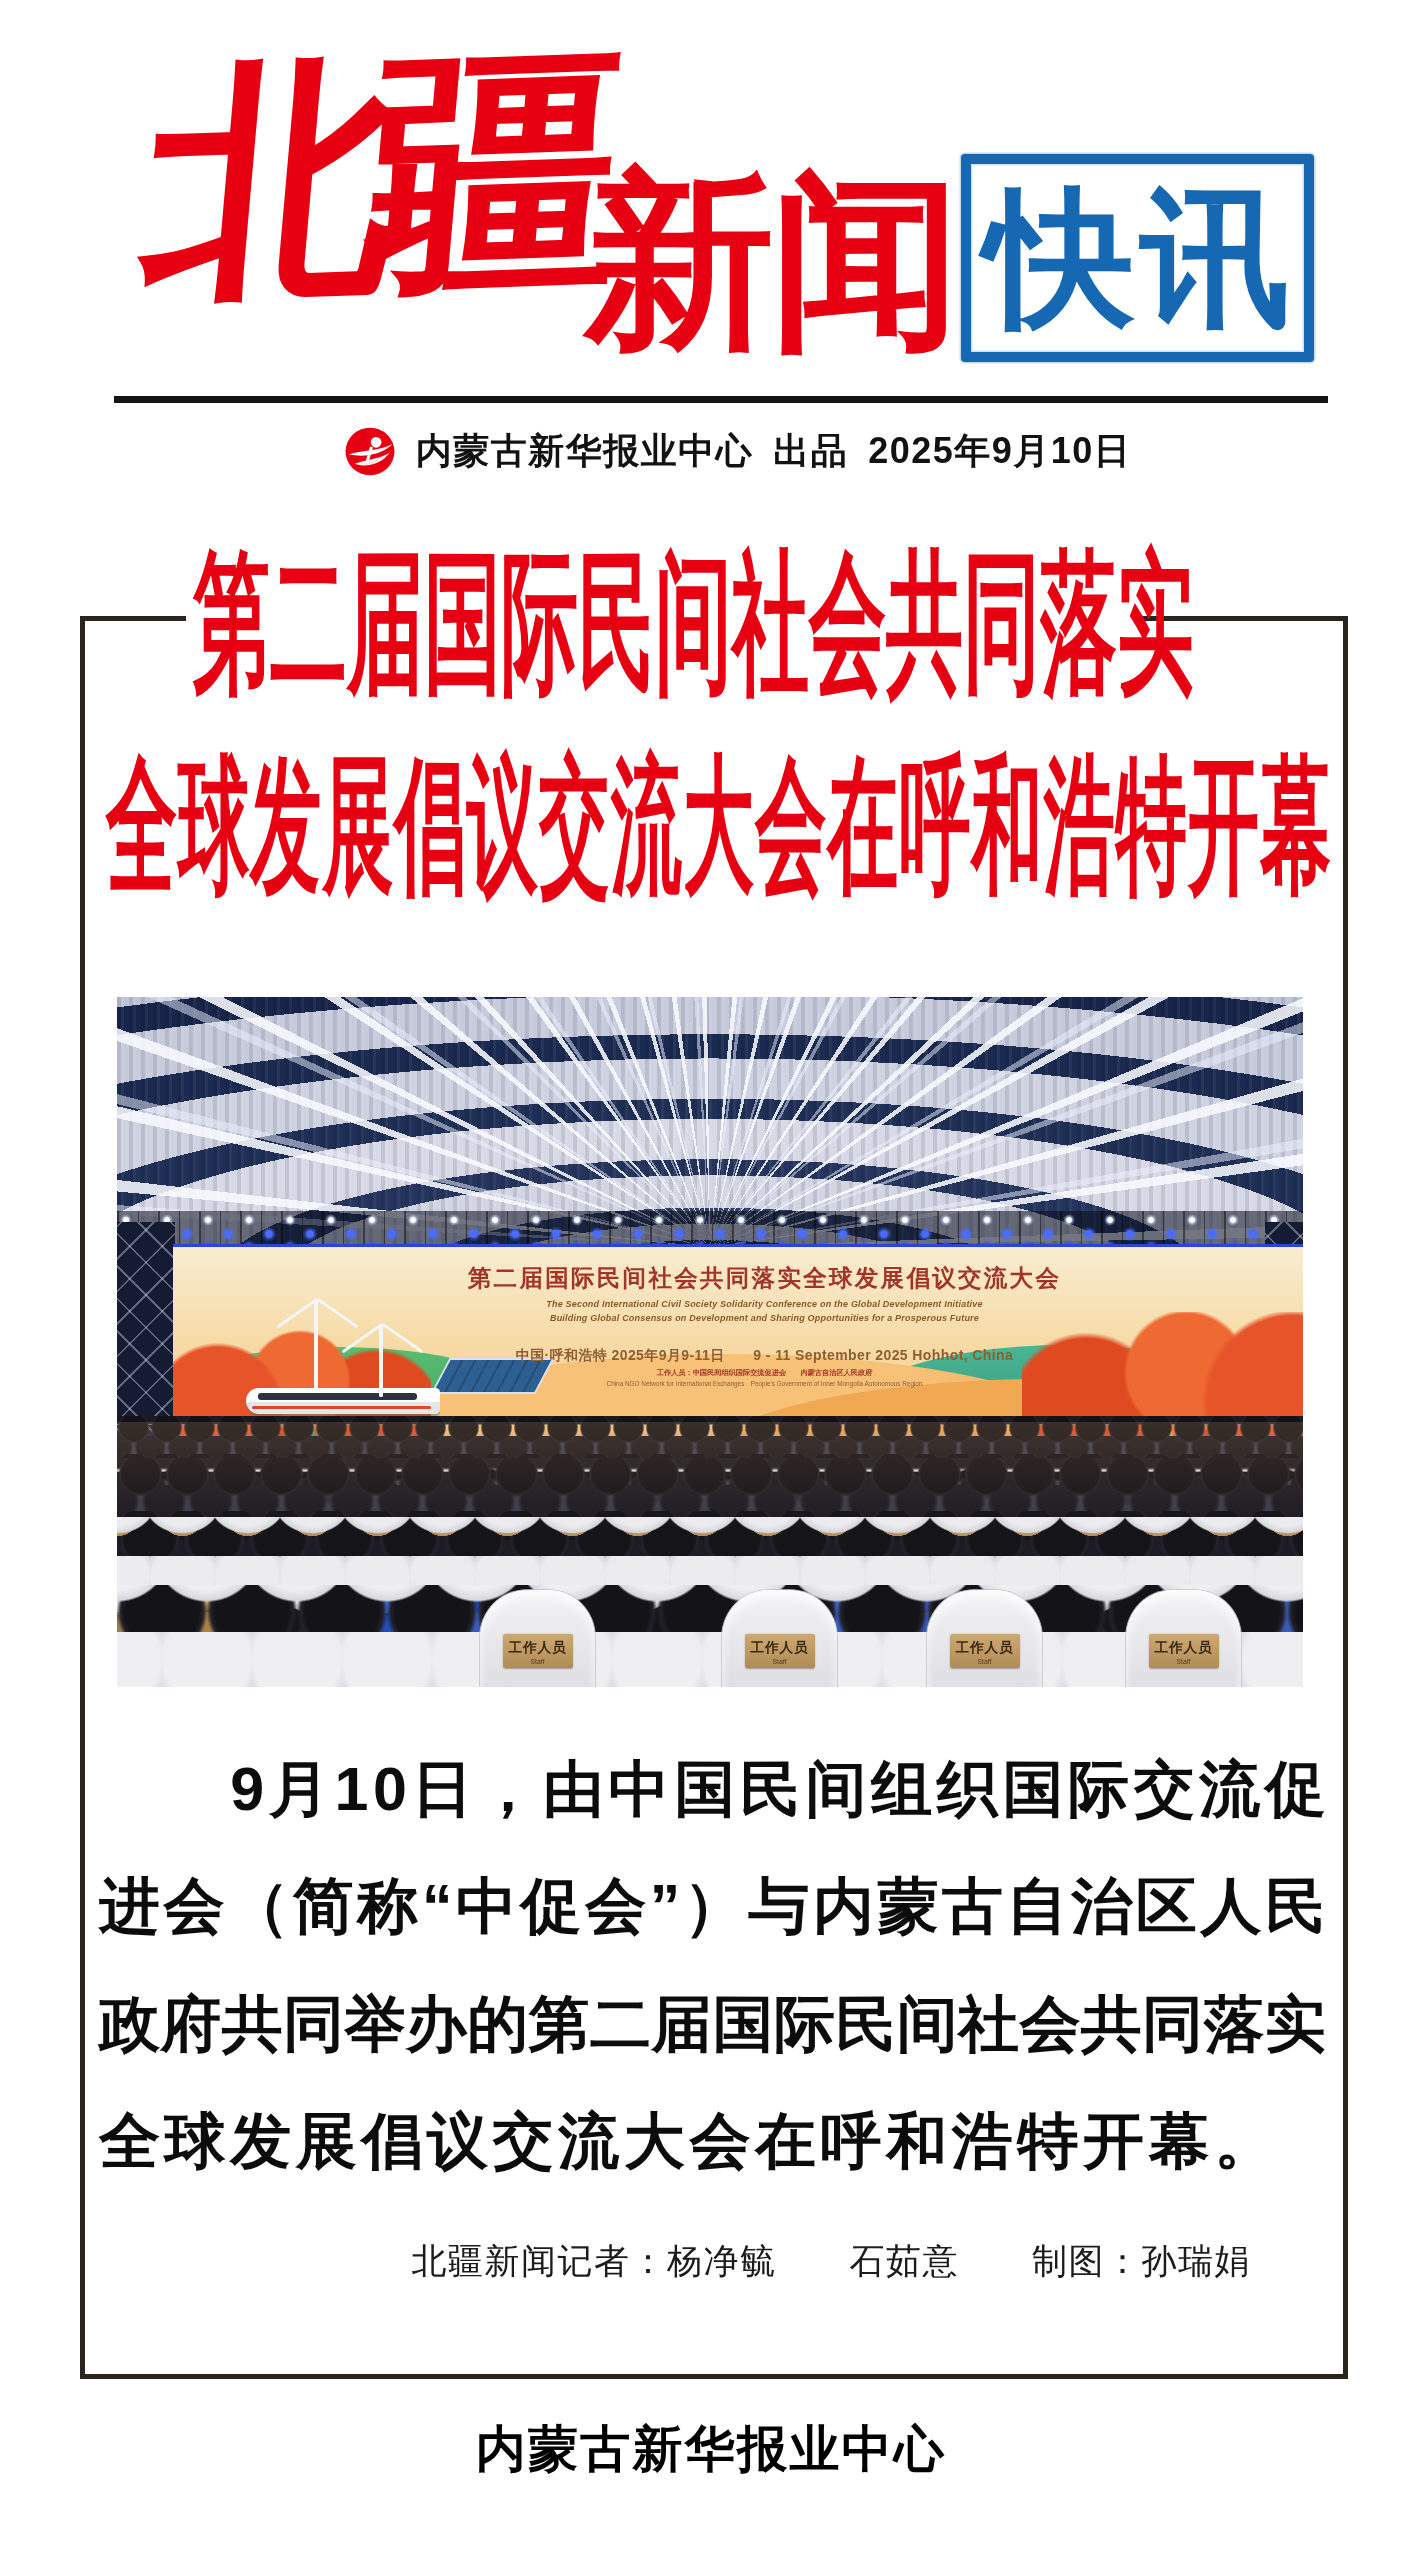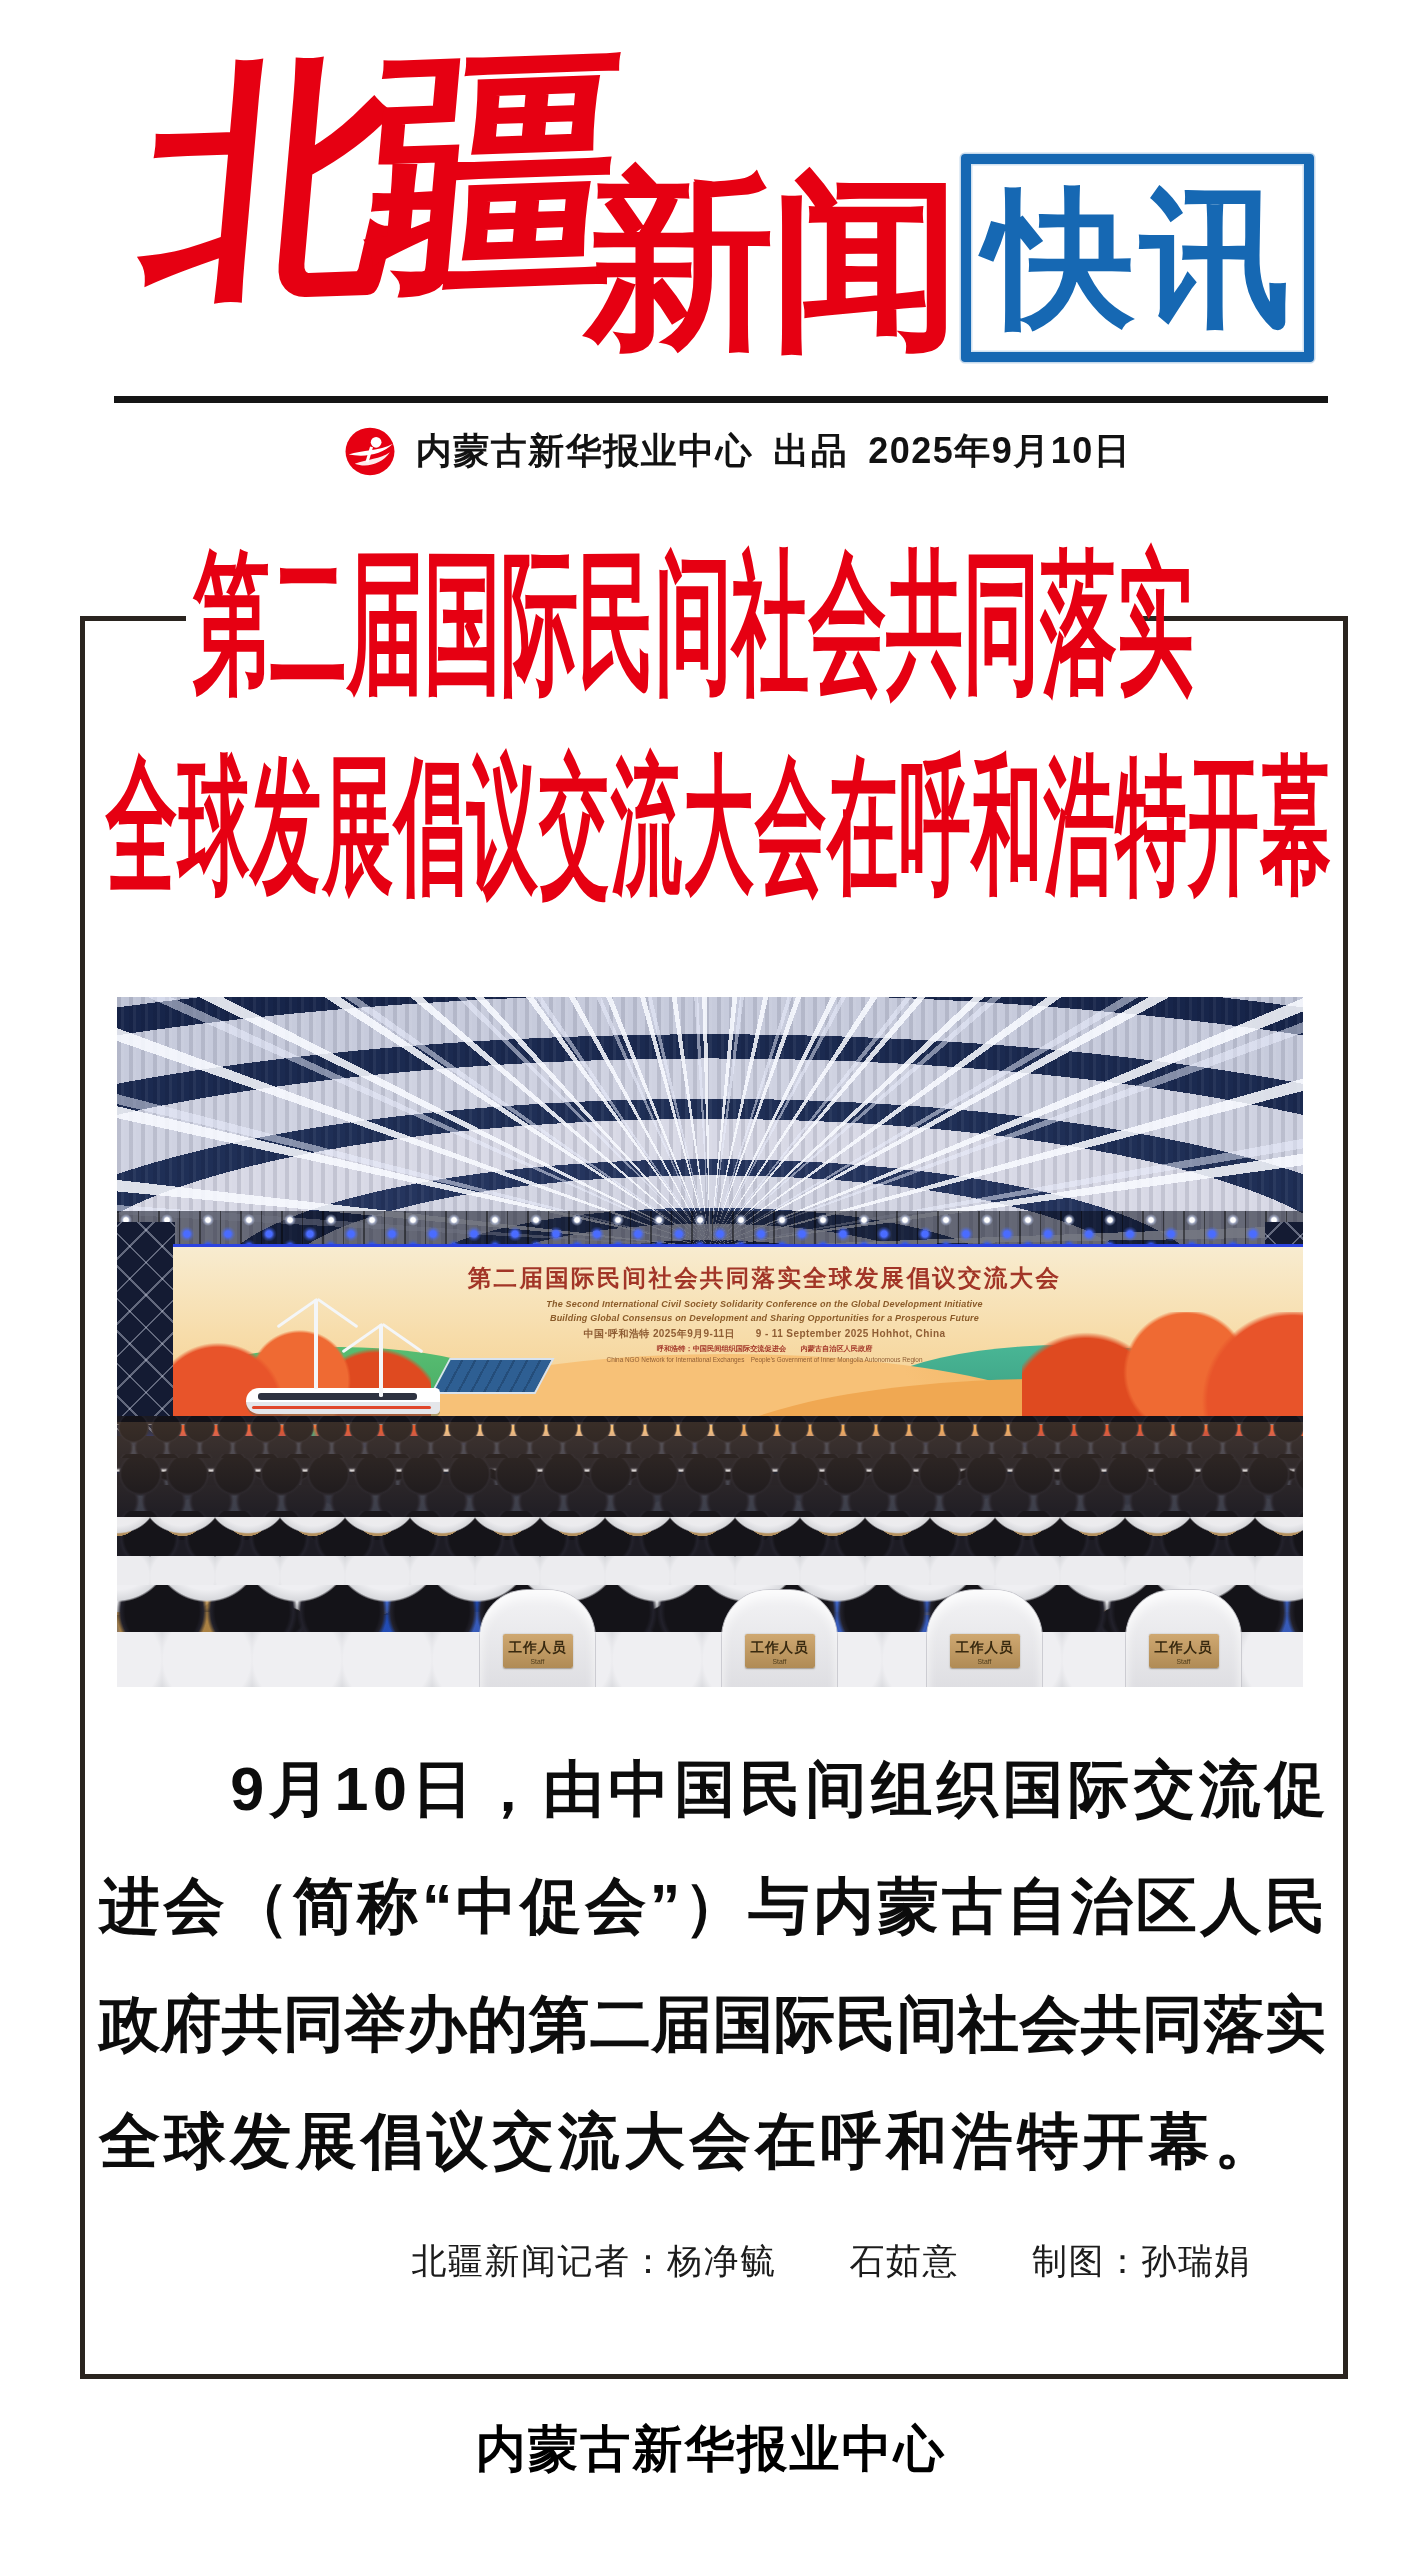--- a/index.html
+++ b/index.html
@@ -90,21 +90,21 @@
   .wall-right{right:0;width:38px;}
   .screen{
     position:absolute;left:56px;top:247px;width:1183px;height:203px;box-sizing:border-box;
     border-top:3.8px solid #2c43e0;overflow:hidden;
     background:linear-gradient(180deg,#f8ecd0 0%,#f7dca9 45%,#f3c781 100%);
   }
   .screen-text{position:relative;z-index:3;text-align:center;padding-top:15px;}
   .scr-title{font-size:23.5px;color:#a23527;font-weight:800;letter-spacing:2.3px;}
   .scr-en{font-size:9px;color:#8a5a28;font-weight:700;margin-top:4.6px;letter-spacing:0.2px;font-style:italic;}
   .scr-slogan{font-size:21px;color:#ab3524;font-weight:800;letter-spacing:5.3px;margin-top:11.4px;}
-  .scr-venue{font-size:10px;color:#8f5d34;font-weight:700;margin-top:4px;letter-spacing:0.4px;}
+  .scr-venue{font-size:14px;color:#8f5d34;font-weight:700;margin-top:24px;letter-spacing:0.4px;}
   .scr-hosts{font-size:7.2px;color:#a23527;font-weight:700;margin-top:3px;}
   .scr-hosts-en{font-size:6.4px;color:#8f5d34;margin-top:1.5px;}
   .art{position:absolute;border-radius:50%;}
   .hill-l{left:-53px;bottom:-59px;width:440px;height:159px;background:linear-gradient(180deg,#58bd72,#2e8f4e);z-index:1;}
   .hill-c{left:561px;bottom:-30px;width:243px;height:91px;background:#3b6fae;z-index:1;}
   .hill-r{left:668px;bottom:-50px;width:448px;height:152px;background:linear-gradient(180deg,#49b695,#2a7f68);z-index:1;}
   .dune-1{left:174px;bottom:-97px;width:759px;height:190px;background:radial-gradient(ellipse at 40% 18%,#f7c177 0 40%,#ea9c41 100%);z-index:2;}
   .dune-2{left:516px;bottom:-114px;width:713px;height:182px;background:#f0a852;z-index:2;}
   .cloud{z-index:3;border-radius:0;}
   .cloud-l{left:-15px;bottom:-6px;width:273px;height:129px;
@@ -292,21 +292,21 @@
       <div class="art cloud cloud-r"></div>
       <div class="train"></div>
       <div class="solar"></div>
       <div class="turbine turb-1"></div>
       <div class="turbine turb-2"></div>
       <div class="screen-text">
         <div class="scr-title">第二届国际民间社会共同落实全球发展倡议交流大会</div>
         <div class="scr-en">The Second International Civil Society Solidarity Conference on the Global Development Initiative</div>
         <div class="scr-en">Building Global Consensus on Development and Sharing Opportunities for a Prosperous Future</div>
         <div class="scr-venue">中国·呼和浩特 2025年9月9-11日　　9 - 11 September 2025 Hohhot, China</div>
-        <div class="scr-hosts">呼和浩特：中国民间组织国际交流促进会　　内蒙古自治区人民政府</div>
+        <div class="scr-hosts">工作人员：中国民间组织国际交流促进会　　内蒙古自治区人民政府</div>
         <div class="scr-hosts-en">China NGO Network for International Exchanges　People's Government of Inner Mongolia Autonomous Region</div>
       </div>
     </div>
 
     <div class="stage-strip"></div>
     <div class="audience-base"></div>
     <div class="aud aud1"></div>
     <div class="aud aud2"></div>
     <div class="aud aud3"></div>
     <div class="aud aud4"></div>

